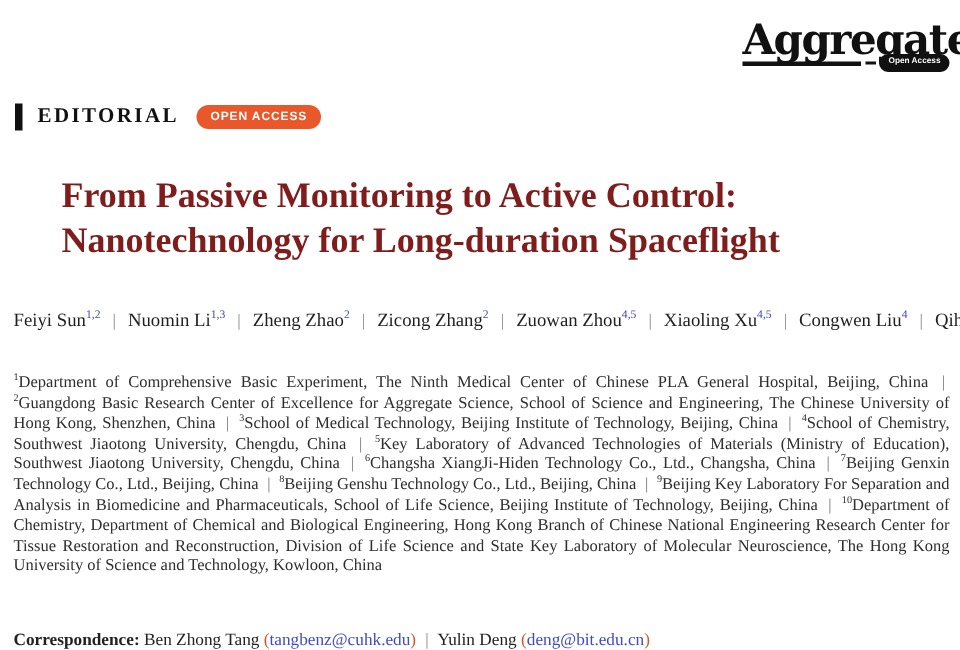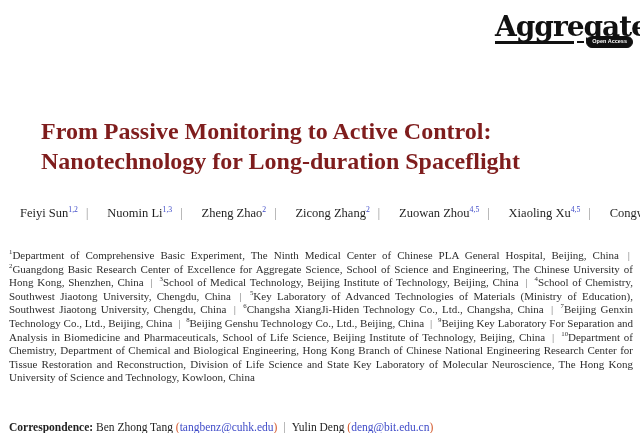--- a/index.html
+++ b/index.html
@@ -28,21 +28,21 @@
                  font-size:8px; letter-spacing:0.6px; line-height:1;
                  padding:4px 9px; border-radius:9px; white-space:nowrap; }
 
   
   .title { position:absolute; top:117px; left:9px; width:615px;
            font-size:24px; font-weight:bold; line-height:1.23; color:#7f1d1d;margin-left:32px; }
 
   
   .authors { position:absolute; top:204px; left:9px; width:624px;
              font-size:12.5px; line-height:1.45; color:#1f1f1f; }
-  .author { white-space:nowrap;margin-left:11px; }
+  .author { white-space:nowrap; }
   .author sup, .aff sup { font-size:0.62em; line-height:0; vertical-align:super; }
   .author sup { color:#3F4BC8; }
   .a-sep { color:#8a8a8a; font-size:11.5px; padding:0 8px; }
 
   
   .affils { position:absolute; top:249px; left:9px; width:624px;
             font-size:11px; line-height:13.6px; text-align:justify; color:#2e2e2e; }
   .aff sup { color:#2e2e2e; }
   .f-sep { color:#777; padding:0 3px; }
 
@@ -61,20 +61,25 @@
 
   <div class="logo-block">
     <div class="logo-text">Aggregate</div>
     <div class="logo-rule-row">
       <div class="logo-rule"></div>
       <div class="logo-dash"></div>
       <div class="logo-oa-pill">Open Access</div>
     </div>
   </div>
 
+  <div class="cat-row">
+    <div class="cat-bar"></div>
+    <div class="cat-label">EDITORIAL</div>
+    <div class="access-pill">OPEN ACCESS</div>
+  </div>
 
   <div class="title">
     <div>From Passive Monitoring to Active Control:</div>
     <div>Nanotechnology for Long-duration Spaceflight</div>
   </div>
 
   <div class="authors" id="authors"><span class="author"><span>Feiyi Sun</span><sup>1,2</sup></span><span class="a-sep">|</span><span class="author"><span>Nuomin Li</span><sup>1,3</sup></span><span class="a-sep">|</span><span class="author"><span>Zheng Zhao</span><sup>2</sup></span><span class="a-sep">|</span><span class="author"><span>Zicong Zhang</span><sup>2</sup></span><span class="a-sep">|</span><span class="author"><span>Zuowan Zhou</span><sup>4,5</sup></span><span class="a-sep">|</span><span class="author"><span>Xiaoling Xu</span><sup>4,5</sup></span><span class="a-sep">|</span><span class="author"><span>Congwen Liu</span><sup>4</sup></span><span class="a-sep">|</span><span class="author"><span>Qihuan Xiong</span></span></div>
 
   <div class="affils" id="affils"><span class="aff"><sup>1</sup><span>Department of Comprehensive Basic Experiment, The Ninth Medical Center of Chinese PLA General Hospital, Beijing, China</span></span><span class="f-sep"> | </span><span class="aff"><sup>2</sup><span>Guangdong Basic Research Center of Excellence for Aggregate Science, School of Science and Engineering, The Chinese University of Hong Kong, Shenzhen, China</span></span><span class="f-sep"> | </span><span class="aff"><sup>3</sup><span>School of Medical Technology, Beijing Institute of Technology, Beijing, China</span></span><span class="f-sep"> | </span><span class="aff"><sup>4</sup><span>School of Chemistry, Southwest Jiaotong University, Chengdu, China</span></span><span class="f-sep"> | </span><span class="aff"><sup>5</sup><span>Key Laboratory of Advanced Technologies of Materials (Ministry of Education), Southwest Jiaotong University, Chengdu, China</span></span><span class="f-sep"> | </span><span class="aff"><sup>6</sup><span>Changsha XiangJi-Hiden Technology Co., Ltd., Changsha, China</span></span><span class="f-sep"> | </span><span class="aff"><sup>7</sup><span>Beijing Genxin Technology Co., Ltd., Beijing, China</span></span><span class="f-sep"> | </span><span class="aff"><sup>8</sup><span>Beijing Genshu Technology Co., Ltd., Beijing, China</span></span><span class="f-sep"> | </span><span class="aff"><sup>9</sup><span>Beijing Key Laboratory For Separation and Analysis in Biomedicine and Pharmaceuticals, School of Life Science, Beijing Institute of Technology, Beijing, China</span></span><span class="f-sep"> | </span><span class="aff"><sup>10</sup><span>Department of Chemistry, Department of Chemical and Biological Engineering, Hong Kong Branch of Chinese National Engineering Research Center for Tissue Restoration and Reconstruction, Division of Life Science and State Key Laboratory of Molecular Neuroscience, The Hong Kong University of Science and Technology, Kowloon, China</span></span></div>
 

